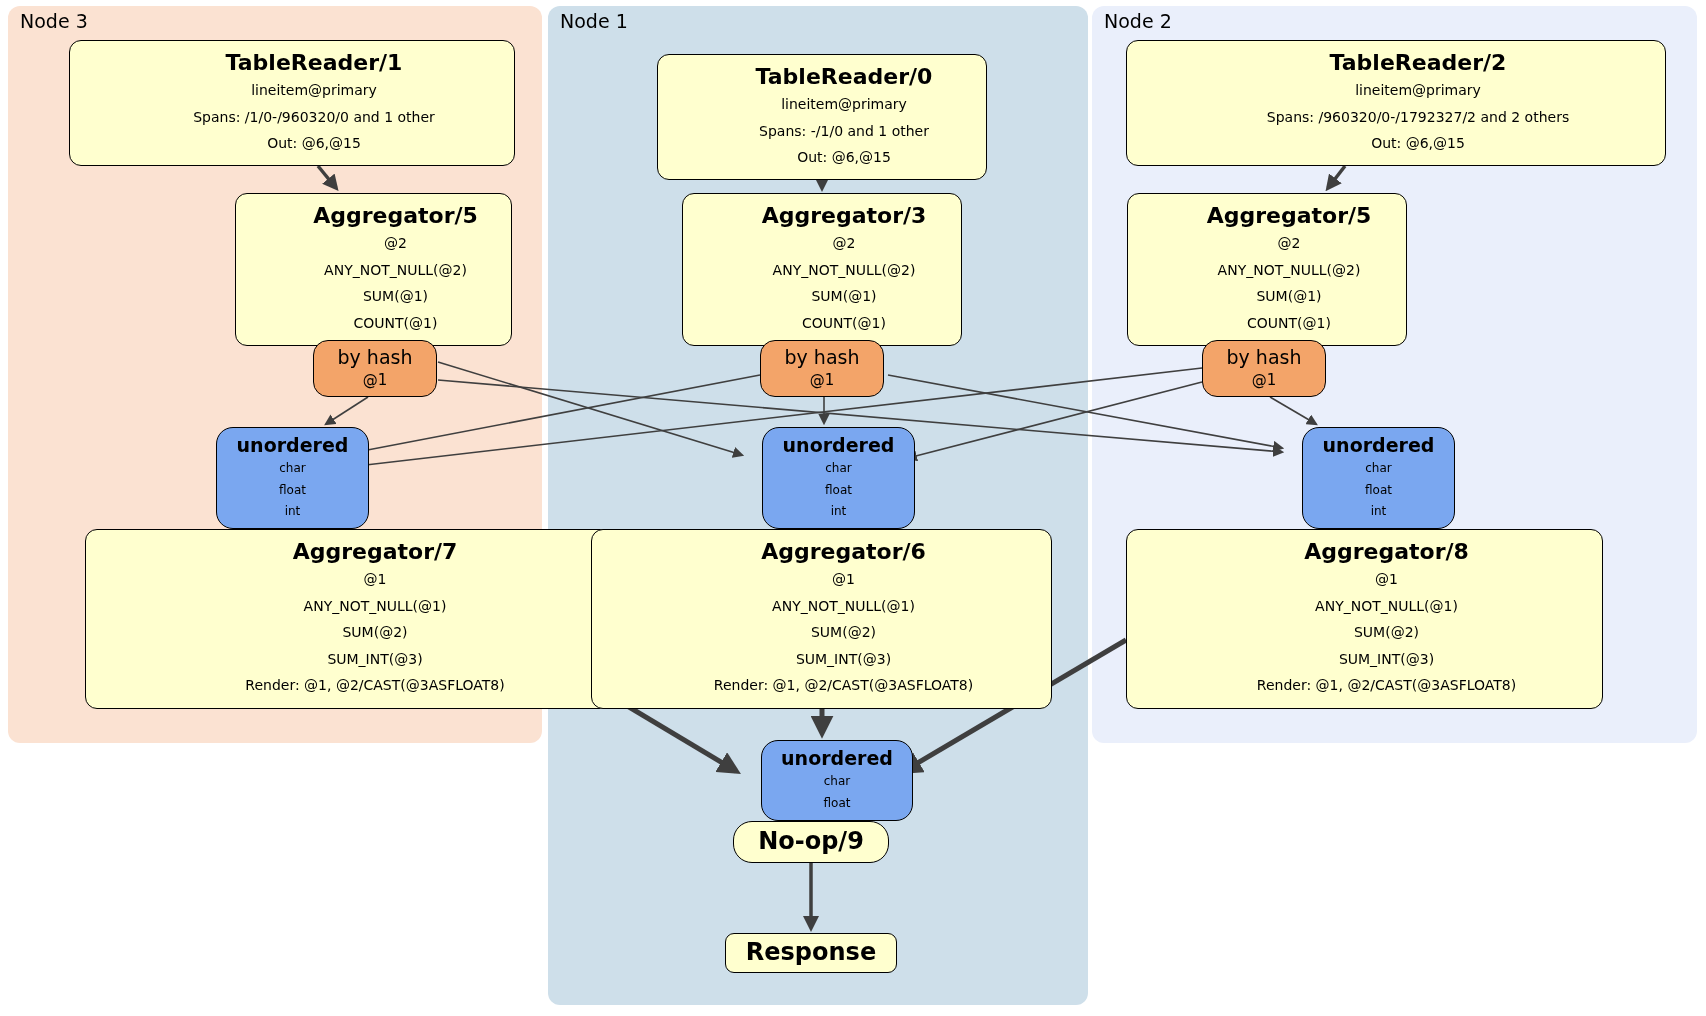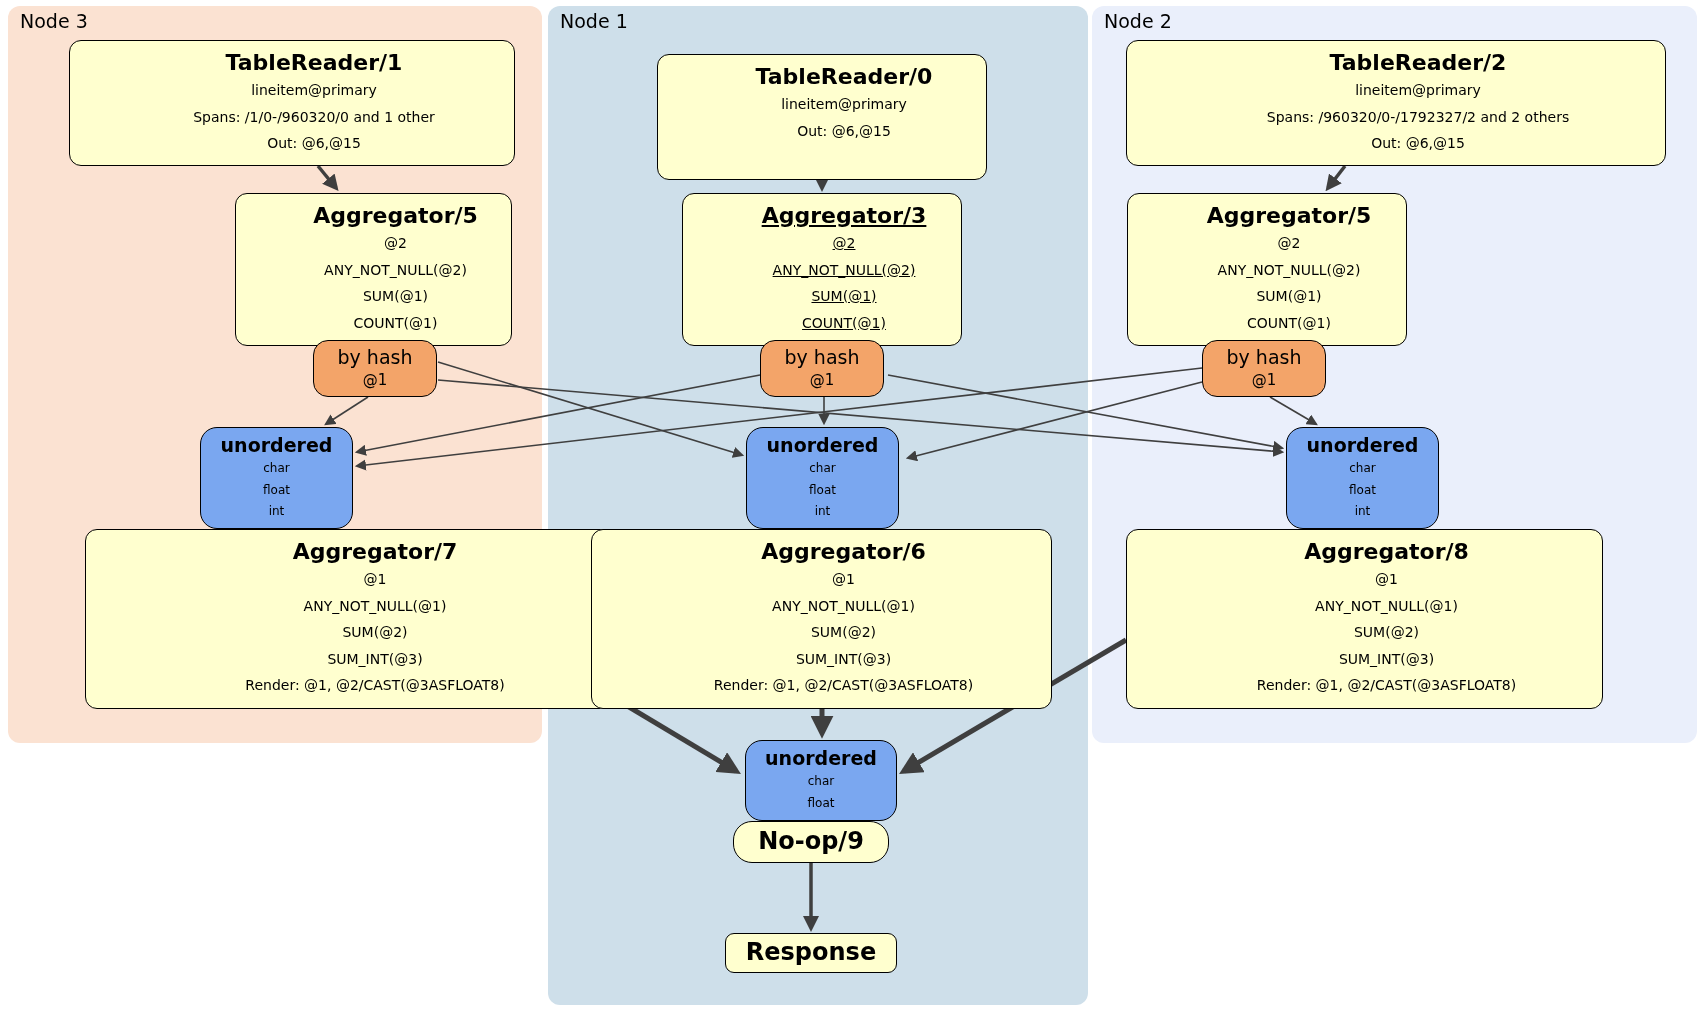--- a/index.html
+++ b/index.html
@@ -38,21 +38,21 @@
     border:1.5px solid #000;border-radius:15px;
     text-align:center;padding-top:4px;
   }
   .router-title{font-weight:normal;font-size:19px;line-height:25px;}
   .router-line{font-size:15px;line-height:20px;}
 
   .sync{
     position:absolute;z-index:4;box-sizing:border-box;
     background:var(--sync-blue);
     border:1.5px solid #000;border-radius:17px;
-    text-align:center;padding-top:5px;
+    text-align:center;padding-top:5px;margin-left:16px;
   }
   .sync-title{font-weight:bold;font-size:19px;line-height:25px;}
   .sync-line{font-size:12px;line-height:21.5px;}
 
   .mini-box{
     position:absolute;z-index:3;box-sizing:border-box;
     background:var(--box-yellow);
     border:1.5px solid #000;border-radius:9px;
     text-align:center;font-weight:bold;font-size:24px;
   }
@@ -104,39 +104,40 @@
   <div class="proc-box" style="left:69px;top:40px;width:446px;height:126px;">
     <div class="proc-title">TableReader/1</div>
     <div class="proc-line">lineitem@primary</div>
     <div class="proc-line">Spans: /1/0-/960320/0 and 1 other</div>
     <div class="proc-line">Out: @6,@15</div>
   </div>
 
   <div class="proc-box" style="left:657px;top:40px;width:330px;height:126px;margin-top:14px;">
     <div class="proc-title">TableReader/0</div>
     <div class="proc-line">lineitem@primary</div>
+    <div class="proc-line">Spans: -/1/0 and 1 other</div>
     <div class="proc-line">Out: @6,@15</div>
   </div>
 
   <div class="proc-box" style="left:1126px;top:40px;width:540px;height:126px;">
     <div class="proc-title">TableReader/2</div>
     <div class="proc-line">lineitem@primary</div>
     <div class="proc-line">Spans: /960320/0-/1792327/2 and 2 others</div>
     <div class="proc-line">Out: @6,@15</div>
   </div>
 
   <div class="proc-box" style="left:235px;top:193px;width:277px;height:153px;">
     <div class="proc-title">Aggregator/5</div>
     <div class="proc-line">@2</div>
     <div class="proc-line">ANY_NOT_NULL(@2)</div>
     <div class="proc-line">SUM(@1)</div>
     <div class="proc-line">COUNT(@1)</div>
   </div>
 
-  <div class="proc-box" style="left:682px;top:193px;width:280px;height:153px;text-decoration:underline;">
+  <div class="proc-box" style="left:682px;top:193px;width:280px;height:153px;">
     <div class="proc-title">Aggregator/3</div>
     <div class="proc-line">@2</div>
     <div class="proc-line">ANY_NOT_NULL(@2)</div>
     <div class="proc-line">SUM(@1)</div>
     <div class="proc-line">COUNT(@1)</div>
   </div>
 
   <div class="proc-box" style="left:1127px;top:193px;width:280px;height:153px;">
     <div class="proc-title">Aggregator/5</div>
     <div class="proc-line">@2</div>

